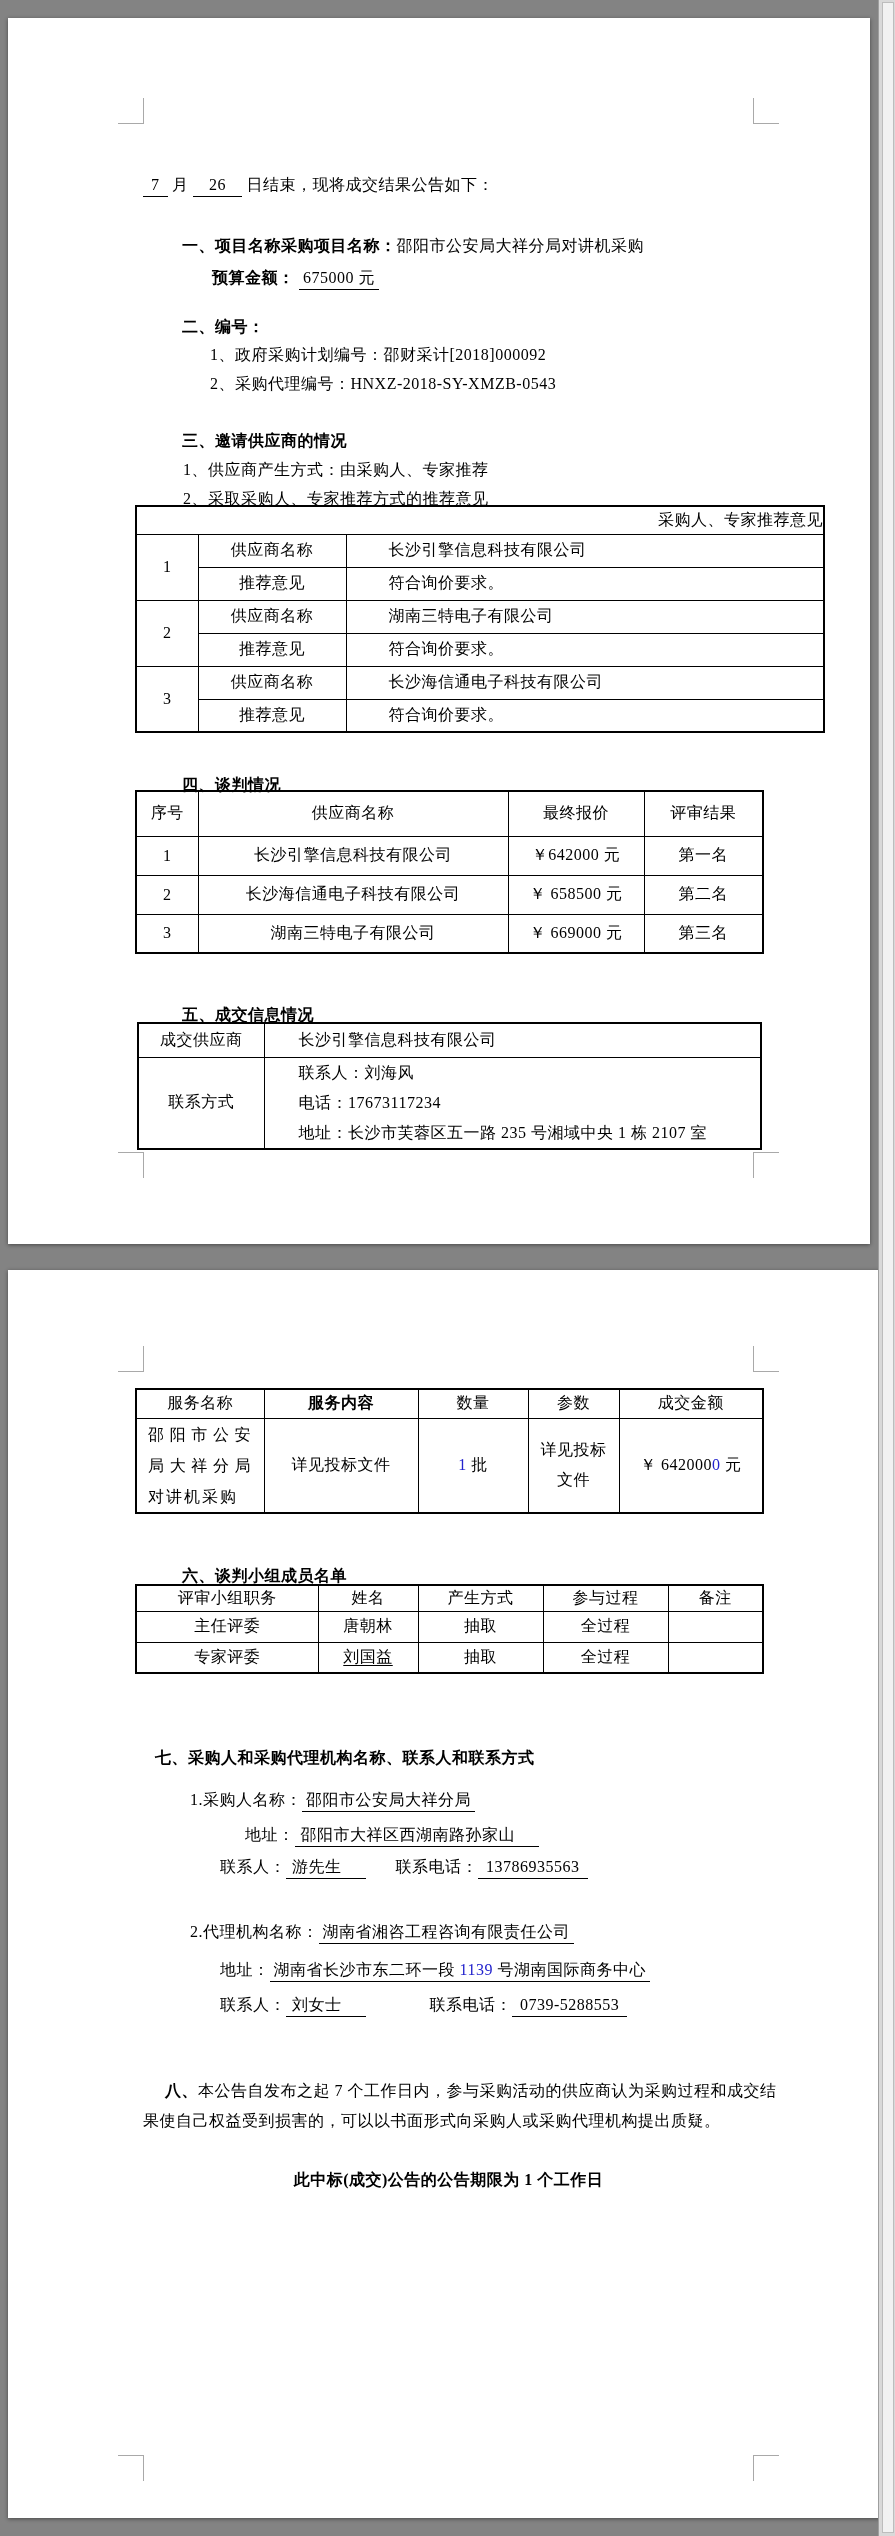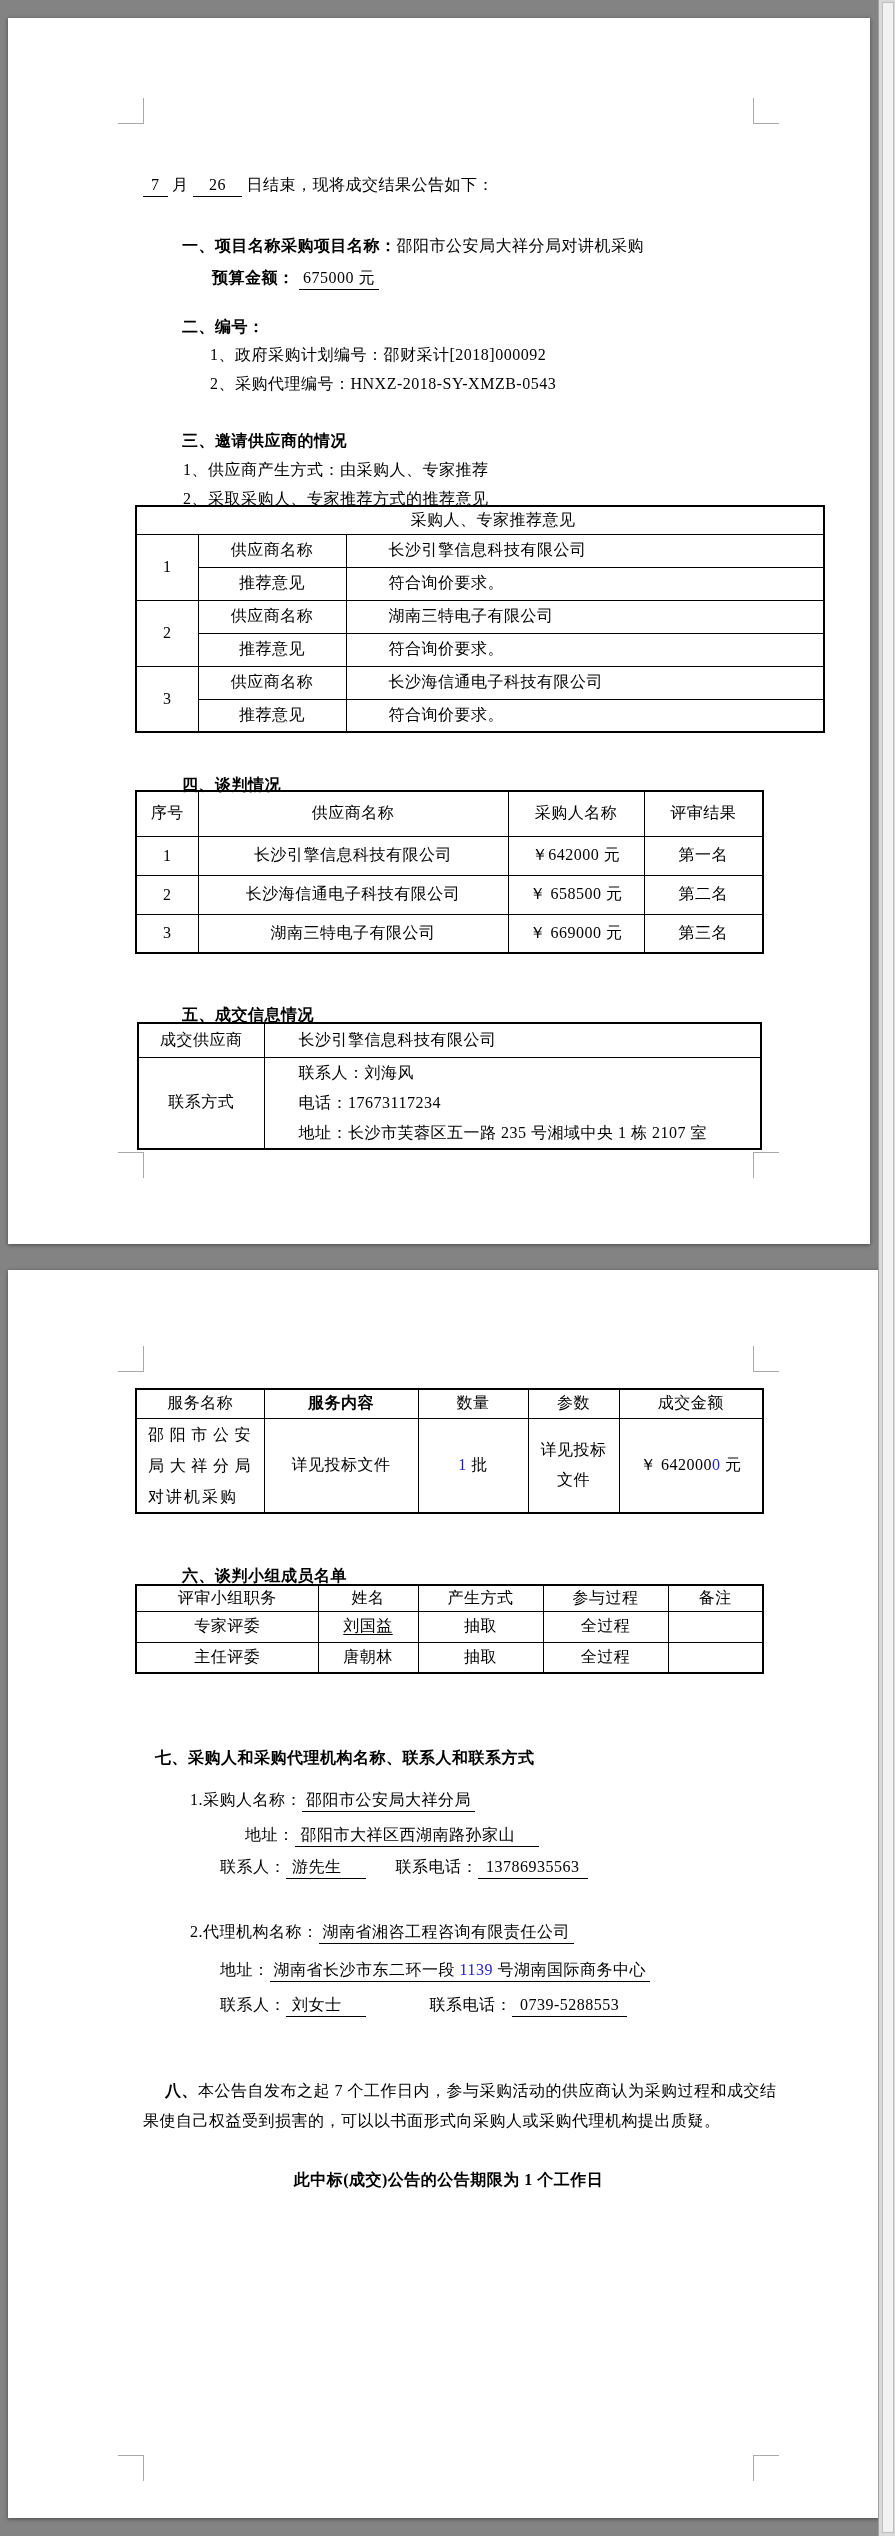--- a/index.html
+++ b/index.html
@@ -19,21 +19,21 @@
   .pr8{padding:0 8px 1px 8px;}
   .pr24{padding:0 24px 1px 6px;}
   .pr4{padding:0 4px 1px 4px;}
   .gap30{display:inline-block;width:30px;}
   .gap60{display:inline-block;width:64px;}
   table{position:absolute;border-collapse:collapse;table-layout:fixed;
         font-size:16px;letter-spacing:.5px;}
   td{border:1px solid #000;text-align:center;vertical-align:middle;
      padding:0;overflow:hidden;}
   table{border:2px solid #000;}
-  td.tleft{text-align:center;padding-left:26px;}
+  td.tleft{text-align:right;padding-left:26px;}
   td.vleft{text-align:left;padding-left:42px;}
   td.vleft34{text-align:left;padding-left:34px;}
   td.vleft34 div{line-height:30px;}
   td.justify-cell{text-align:justify;padding:0 11px;letter-spacing:2px;line-height:31px;}
   td.twoline div{line-height:30px;}
   .mark{position:absolute;width:25px;height:25px;border:0 solid #a9a9a9;}
   .mark.tl{border-right-width:1px;border-bottom-width:1px;}
   .mark.tr{border-left-width:1px;border-bottom-width:1px;}
   .mark.bl{border-right-width:1px;border-top-width:1px;}
   .mark.br{border-left-width:1px;border-top-width:1px;}
@@ -126,21 +126,21 @@
       <colgroup>
           <col style="width:62px">
           <col style="width:310px">
           <col style="width:136px">
           <col style="width:119px">
         </colgroup>
       <tbody>
           <tr style="height:45px">
         <td>序号</td>
         <td>供应商名称</td>
-        <td>采购人名称</td>
+        <td>最终报价</td>
         <td>评审结果</td>
       </tr>
       <tr style="height:39px">
         <td>1</td>
         <td>长沙引擎信息科技有限公司</td>
         <td>￥642000 元</td>
         <td>第一名</td>
       </tr>
       <tr style="height:39px">
         <td>2</td>
@@ -232,33 +232,33 @@
         </colgroup>
       <tbody>
           <tr style="height:26px">
         <td>评审小组职务</td>
         <td>姓名</td>
         <td>产生方式</td>
         <td>参与过程</td>
         <td>备注</td>
       </tr>
       <tr style="height:31px">
+        <td>主任评委</td>
+        <td>唐朝林</td>
+        <td>抽取</td>
+        <td>全过程</td>
+        <td></td>
+      </tr>
+      <tr style="height:31px">
         <td>专家评委</td>
         <td><span class="u">刘国益</span></td>
         <td>抽取</td>
         <td>全过程</td>
         <td></td>
       </tr>
-      <tr style="height:31px">
-        <td>主任评委</td>
-        <td>唐朝林</td>
-        <td>抽取</td>
-        <td>全过程</td>
-        <td></td>
-      </tr>
     </tbody>
       </table>
 
     <div class="line bold" style="left:147px;top:478px">七、采购人和采购代理机构名称、联系人和联系方式</div>
 
     <div class="line" style="left:182px;top:520px">
       <span>1.采购人名称：</span><span class="blank pr4">邵阳市公安局大祥分局</span>
     </div>
     <div class="line" style="left:237px;top:555px">
       <span>地址：</span><span class="blank pr24">邵阳市大祥区西湖南路孙家山</span>

